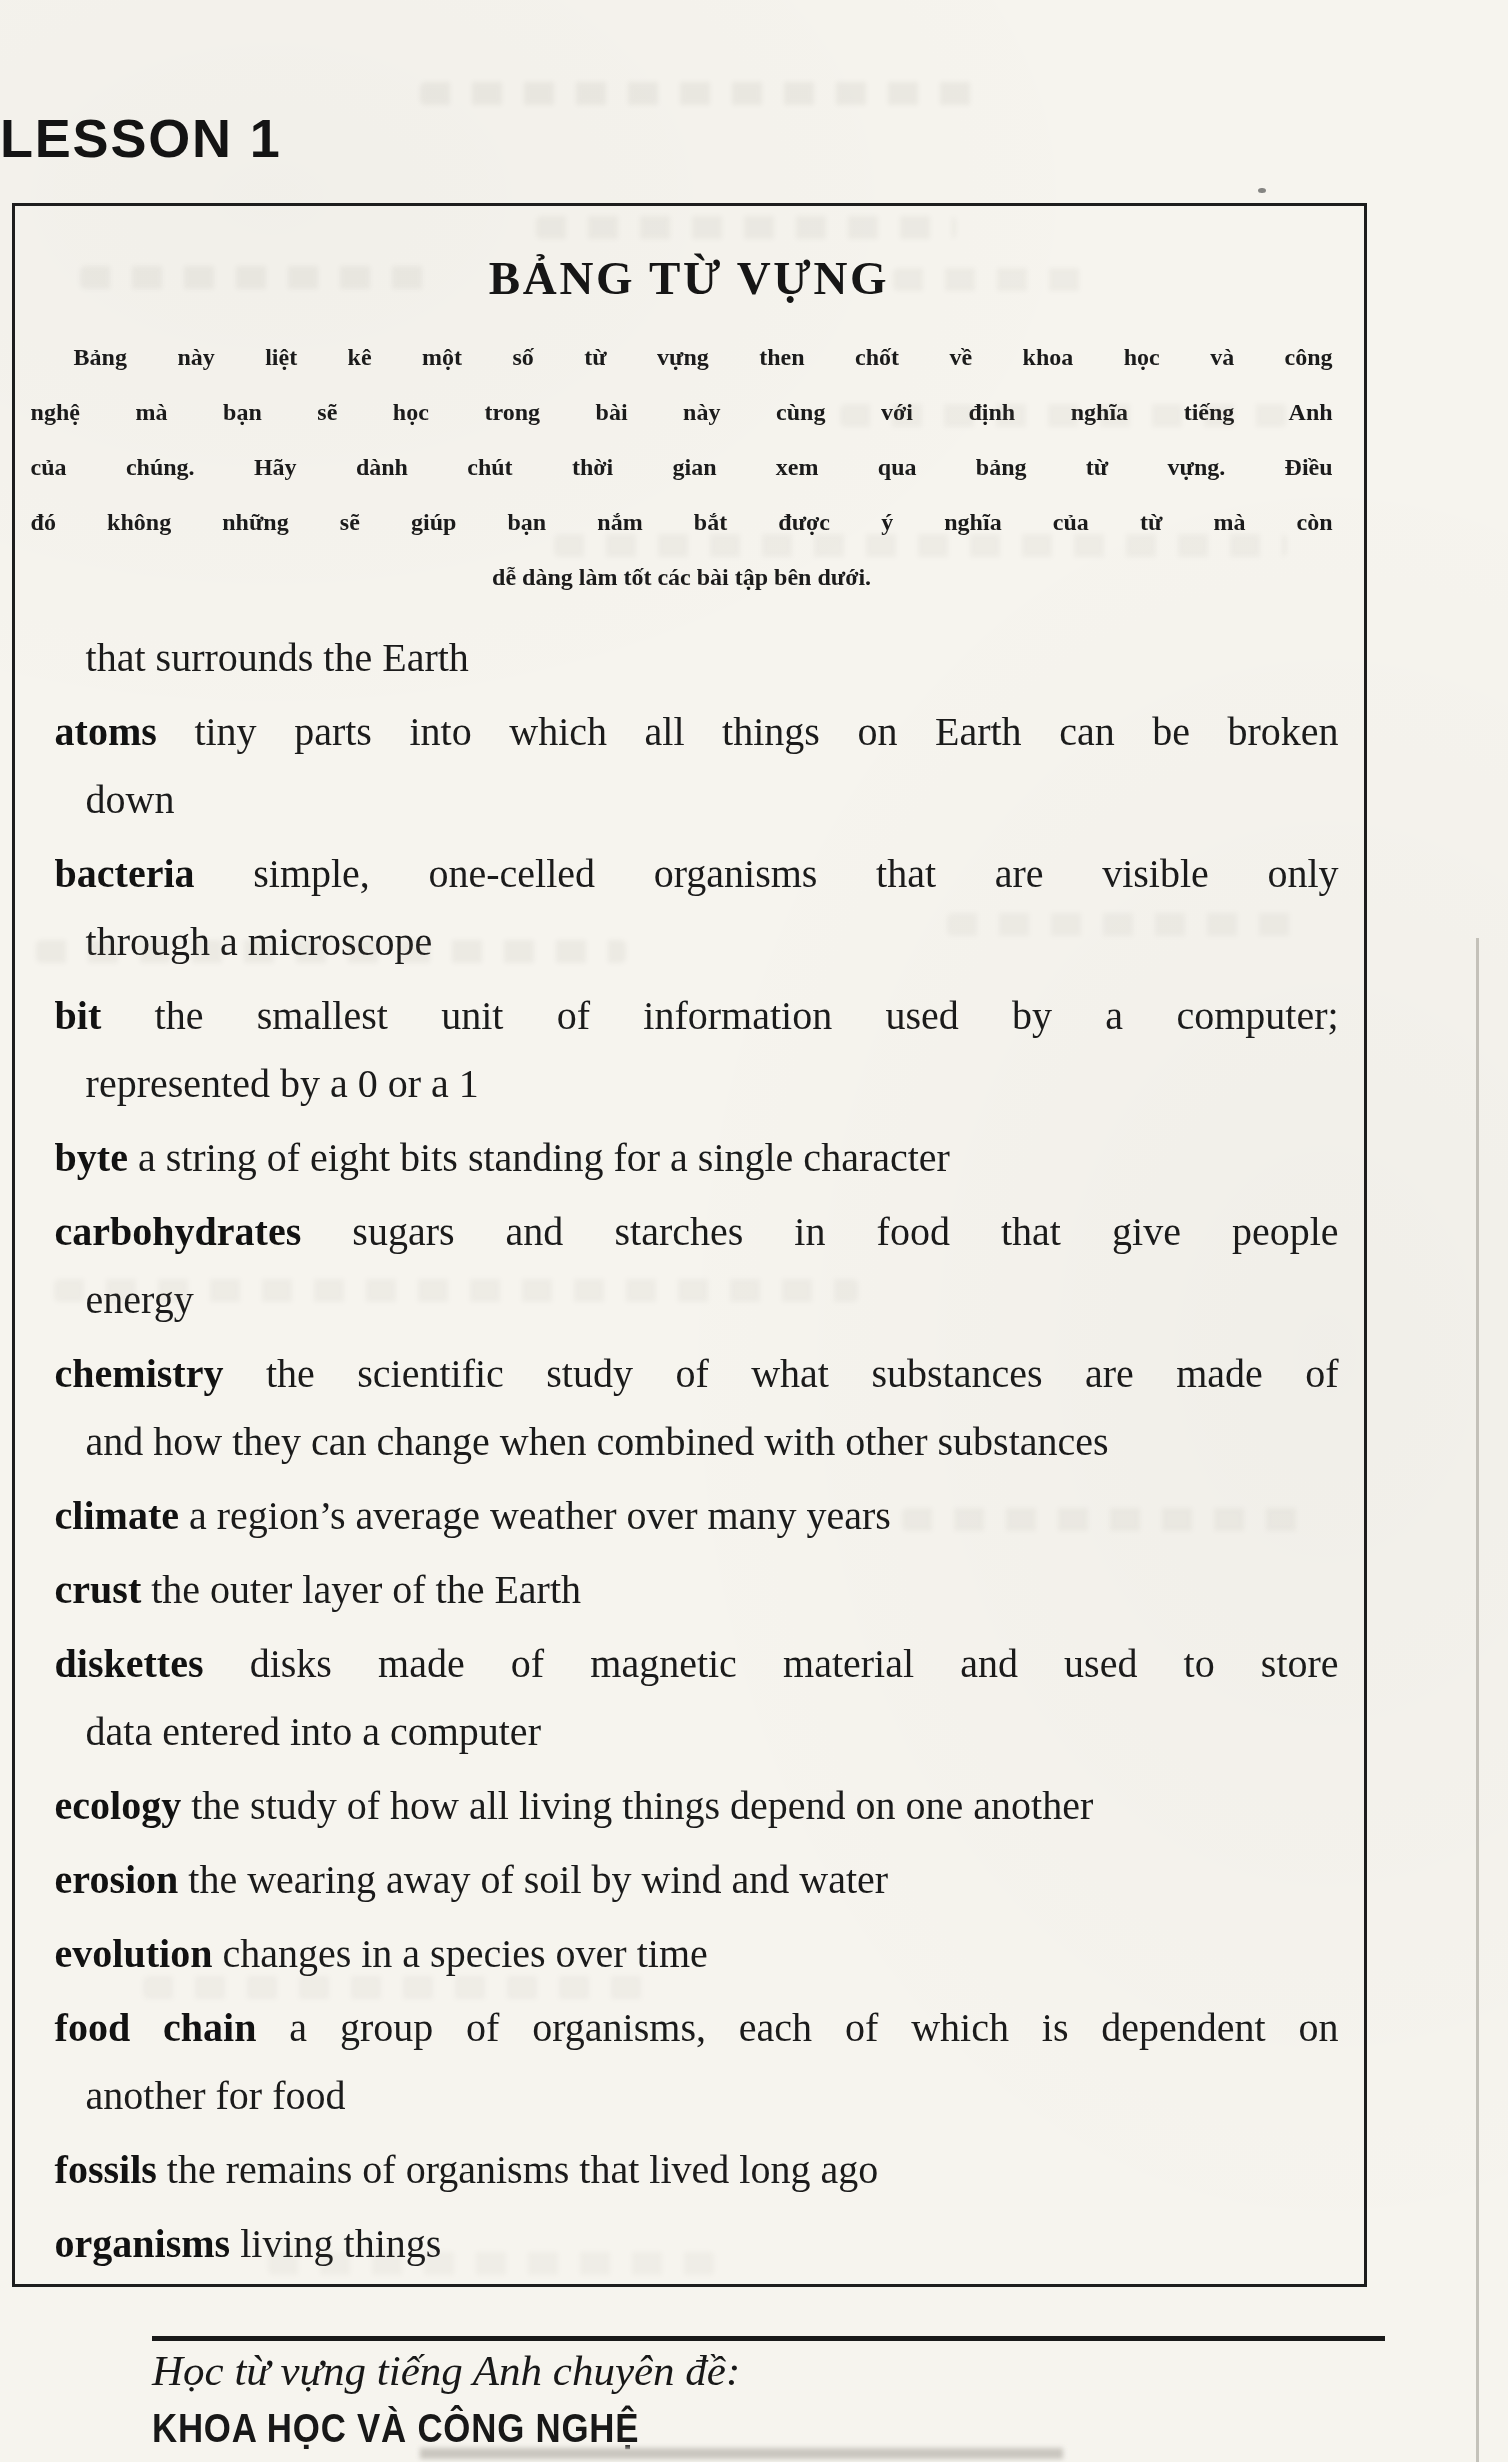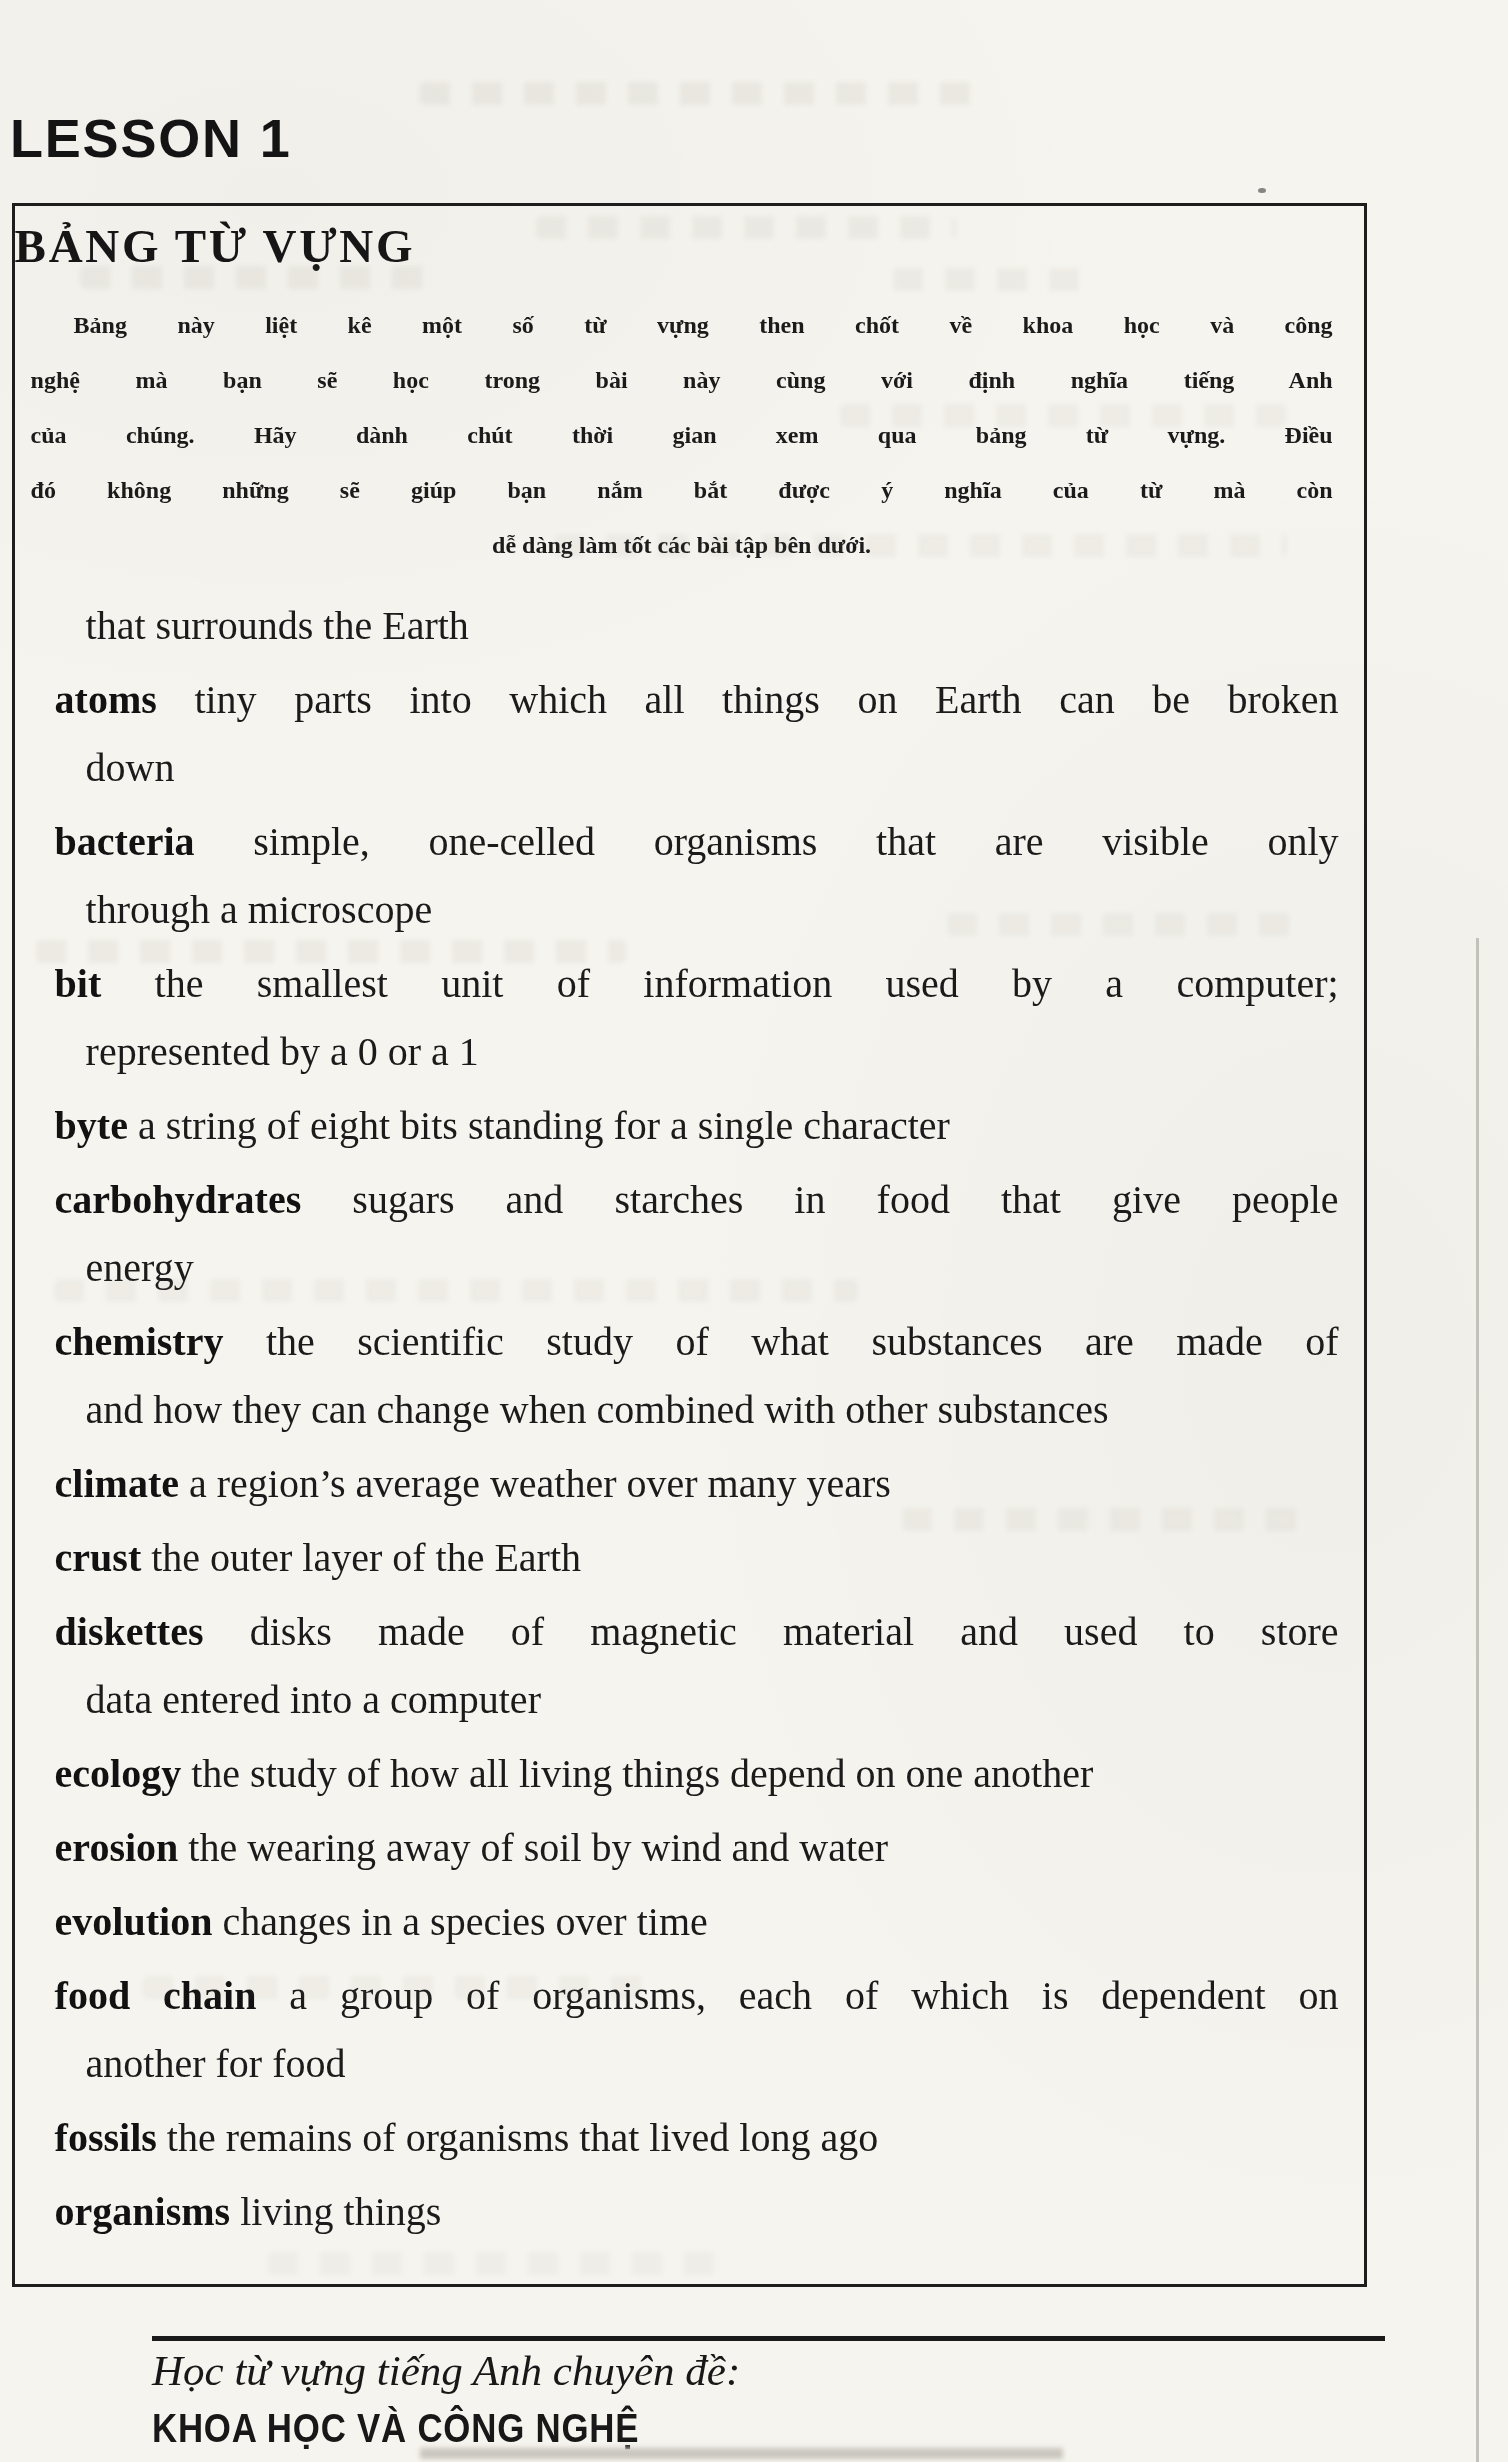--- a/index.html
+++ b/index.html
@@ -9,33 +9,34 @@
     margin:0 auto;
     background:
       radial-gradient(1251px 804px at 18% 8%, rgba(0,0,0,0.018), transparent 70%),
       radial-gradient(983px 1340px at 88% 55%, rgba(0,0,0,0.025), transparent 70%),
       #f6f4ee;
     font-family:"Liberation Serif","DejaVu Serif",serif;
     color:#1b1b1b;
     overflow:hidden;
   }
   .lesson{
-    position:absolute;left:10px;top:111px;
+    position:absolute;left:0;top:111px;
     font-family:"Liberation Sans","DejaVu Sans",sans-serif;
     font-weight:700;font-size:54px;line-height:1;
     letter-spacing:1.8px;color:#141414;
   }
   .vocab-box{
     position:absolute;left:11.6px;top:203px;
     width:1355px;height:2084px;
     border:3.6px solid #1d1d1d;box-sizing:border-box;
     overflow:hidden;
   }
   .box-title{
-    margin-top:12px;
+    margin-top:44px;
+    text-align:center;
     font-weight:700;font-size:47px;line-height:57px;
     letter-spacing:2.7px;color:#161616;
   }
   .intro{
     margin:23px 31px 0 16px;
     font-size:24px;line-height:55px;font-weight:bold;
   }
   .intro div:nth-of-type(1){text-indent:43px;}
   .iline{text-align:center;}
   .iline.jl{text-align:justify;text-align-last:justify;}

